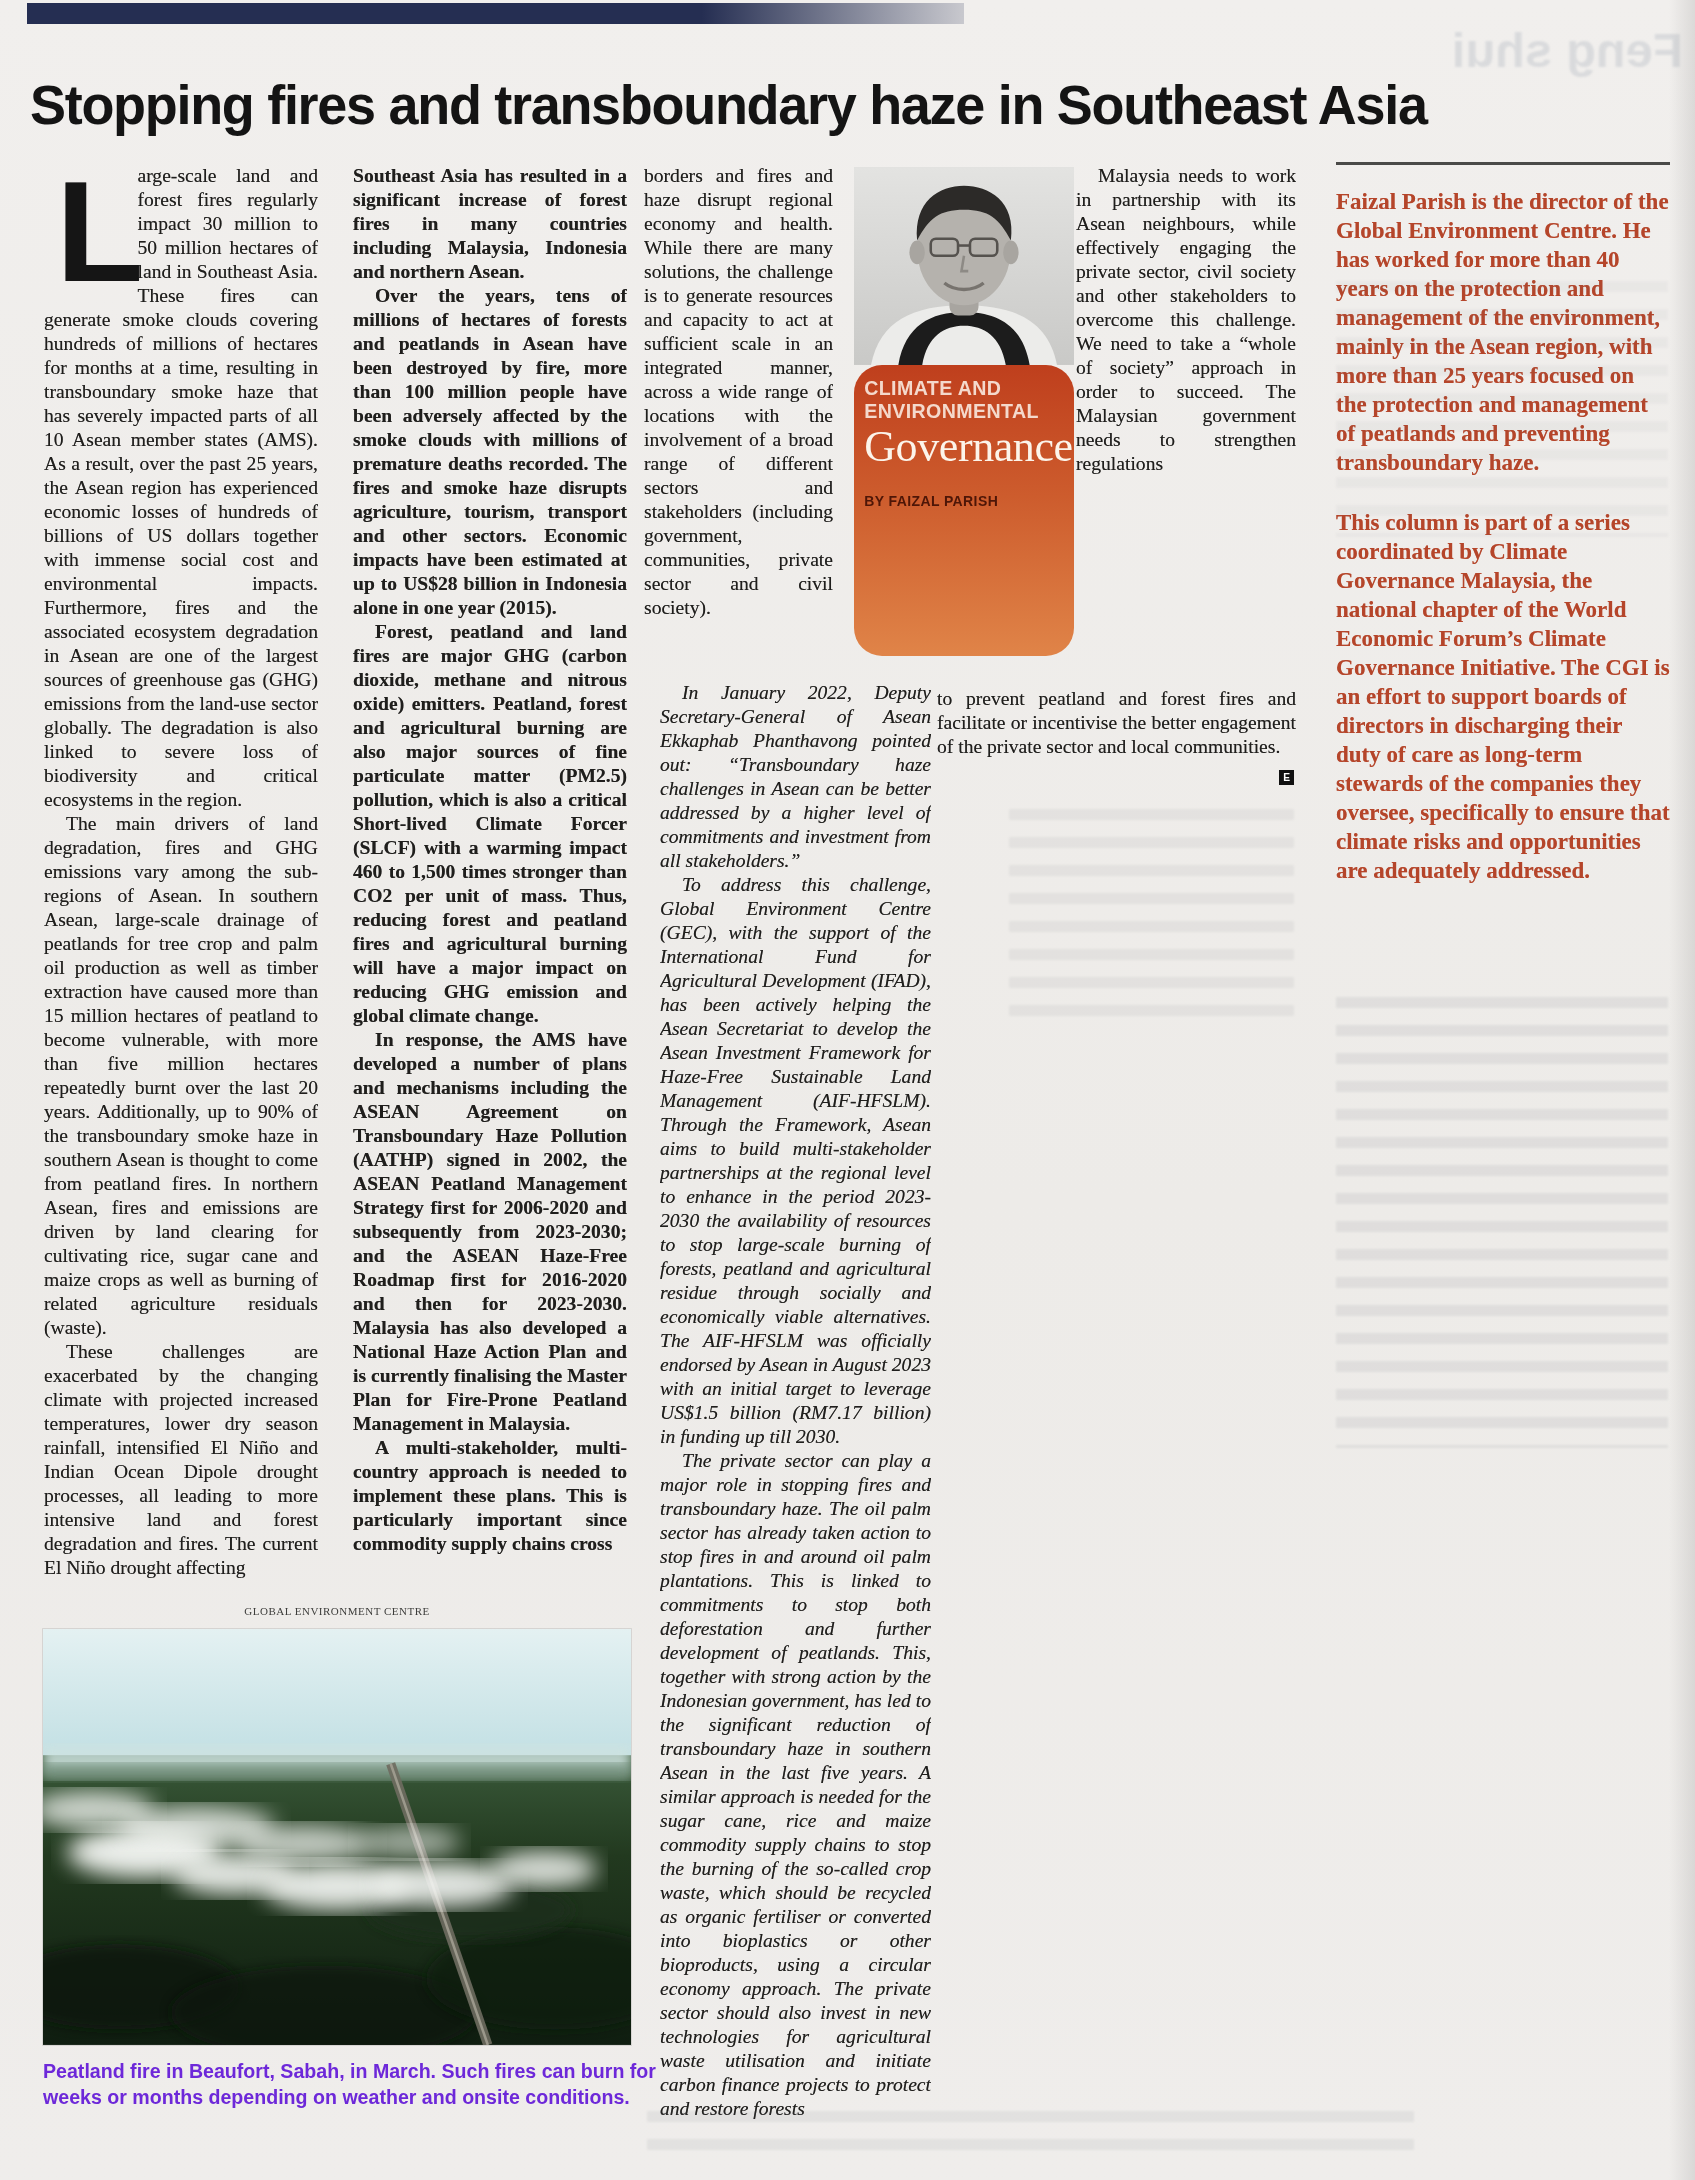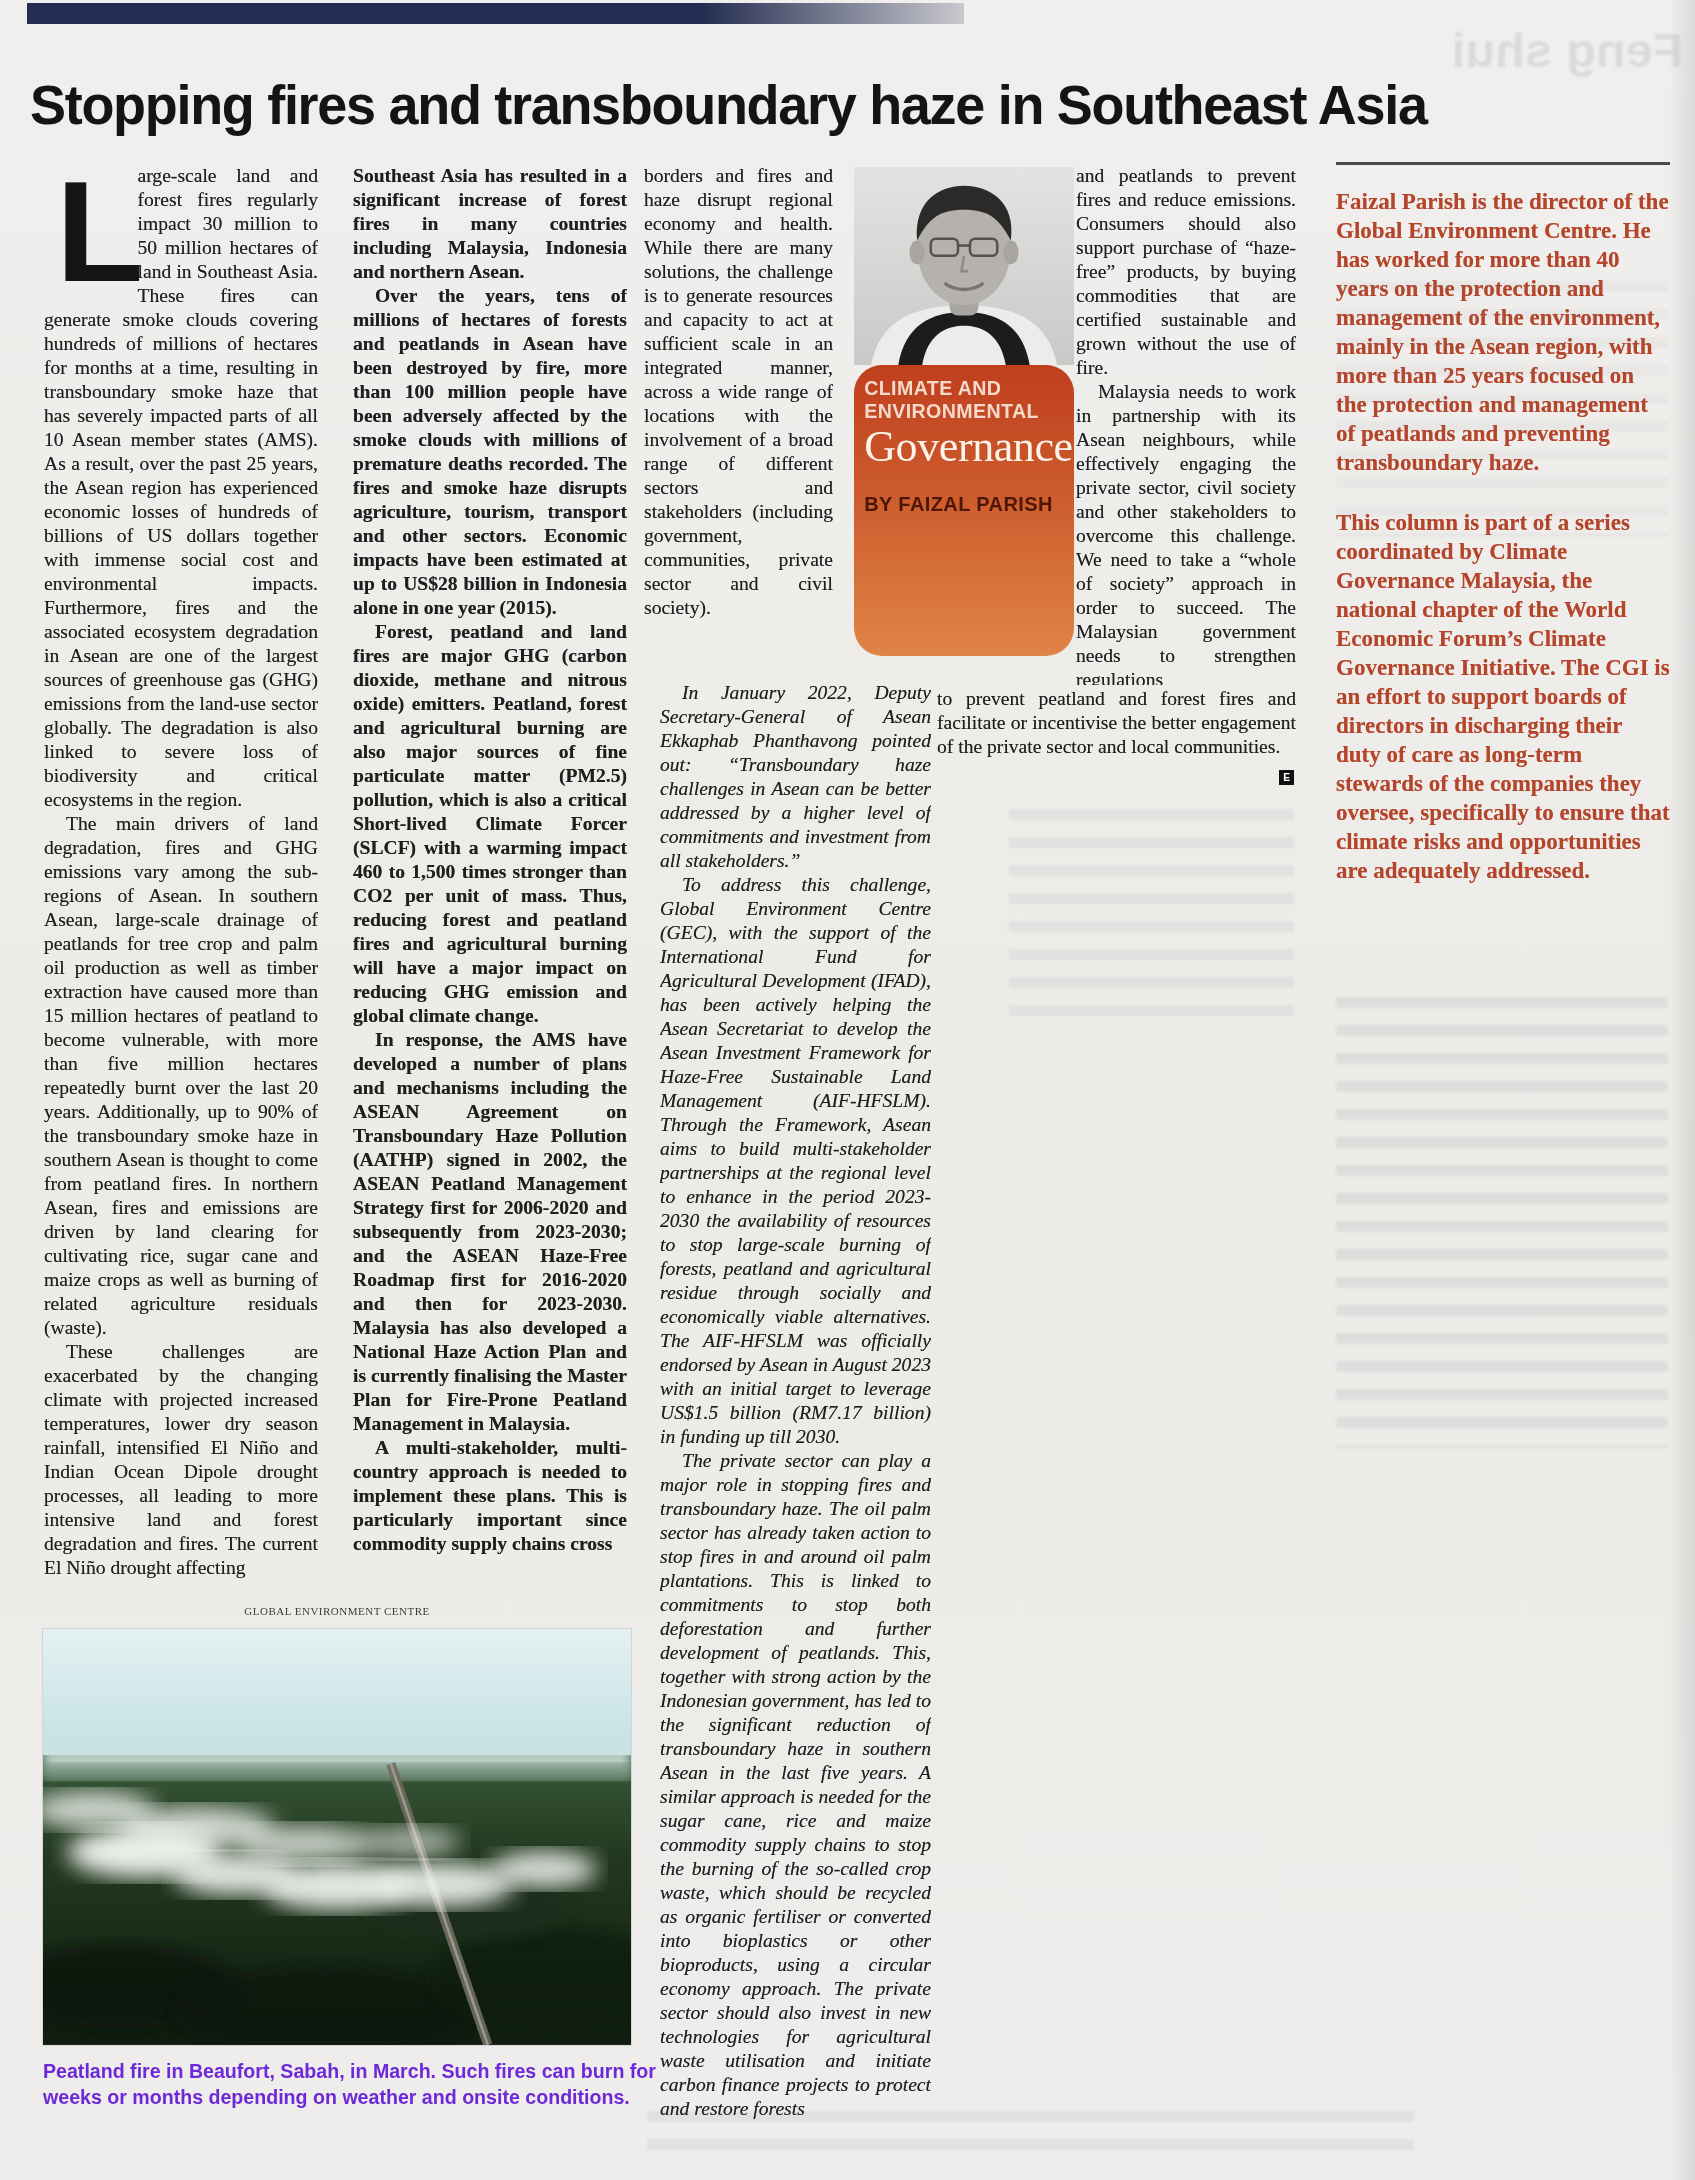--- a/index.html
+++ b/index.html
@@ -38,21 +38,21 @@
     font-weight:700;font-size:10.2px;display:flex;align-items:center;justify-content:center;}
   
   .byline-photo{position:absolute;left:854px;top:167px;width:220px;height:198px;overflow:hidden;background:#d8d8d6;}
   .kicker-box{position:absolute;left:854px;top:365px;width:220px;height:291px;
     background:linear-gradient(180deg,#bf3f1d 0%,#cd5c2d 45%,#e08448 100%);
     padding:12px 0 0 10.2px;box-sizing:border-box;border-radius:28px;}
   .kicker-line{font-family:"Liberation Sans",sans-serif;font-weight:700;font-size:19.6px;
     letter-spacing:0.4px;color:#f4d9cc;line-height:23px;}
   .kicker-title{font-family:"Liberation Serif",serif;font-size:44px;color:#fcf4ea;
     line-height:44px;margin-top:1.7px;letter-spacing:-0.4px;}
-  .kicker-byline{font-family:"Liberation Sans",sans-serif;font-weight:700;font-size:20px;
+  .kicker-byline{font-family:"Liberation Sans",sans-serif;font-weight:700;font-size:14px;
     color:#4e1607;margin-top:24px;letter-spacing:0.4px;}
   
   .sidebar{position:absolute;left:1336px;top:162px;width:334px;}
   .sidebar-rule{height:2.6px;background:#4a4a48;margin-bottom:22px;}
   .sidebar p{margin:0 0 31px 0;font-family:"Liberation Serif",serif;font-weight:700;
     font-size:23px;line-height:29px;color:#b5452a;text-align:left;
     text-shadow:0 0 0.3px rgba(181,69,42,.5);}
   
   .photo{position:absolute;left:43px;top:1629px;width:588px;height:416px;overflow:hidden;box-shadow:0 0 0 0.9px rgba(60,60,60,.15);}
   .photo-credit{position:absolute;left:43px;top:1605px;width:588px;text-align:center;
@@ -133,21 +133,20 @@
   </svg>
 </div>
 <div class="kicker-box">
   <div class="kicker-line">CLIMATE AND</div>
   <div class="kicker-line">ENVIRONMENTAL</div>
   <div class="kicker-title">Governance</div>
   <div class="kicker-byline">BY FAIZAL PARISH</div>
 </div>
 
 <div class="col col4">
-  <p class="para">and peatlands to prevent fires and reduce emissions. Consumers should also support purchase of “haze-free” products, by buying commodities that are certified sustainable and grown without the use of fire.</p>
   <p class="para indent">Malaysia needs to work in partnership with its Asean neighbours, while effectively engaging the private sector, civil society and other stakeholders to overcome this challenge. We need to take a “whole of society” approach in order to succeed. The Malaysian government needs to strengthen regulations</p>
 </div>
 
 <div class="col4-wide">
   <p class="para" style="margin:0">to prevent peatland and forest fires and facilitate or incentivise the better engagement of the private sector and local communities.</p>
   <span class="end-mark">E</span>
 </div>
 
 <div class="sidebar">
   <div class="sidebar-rule"></div>

